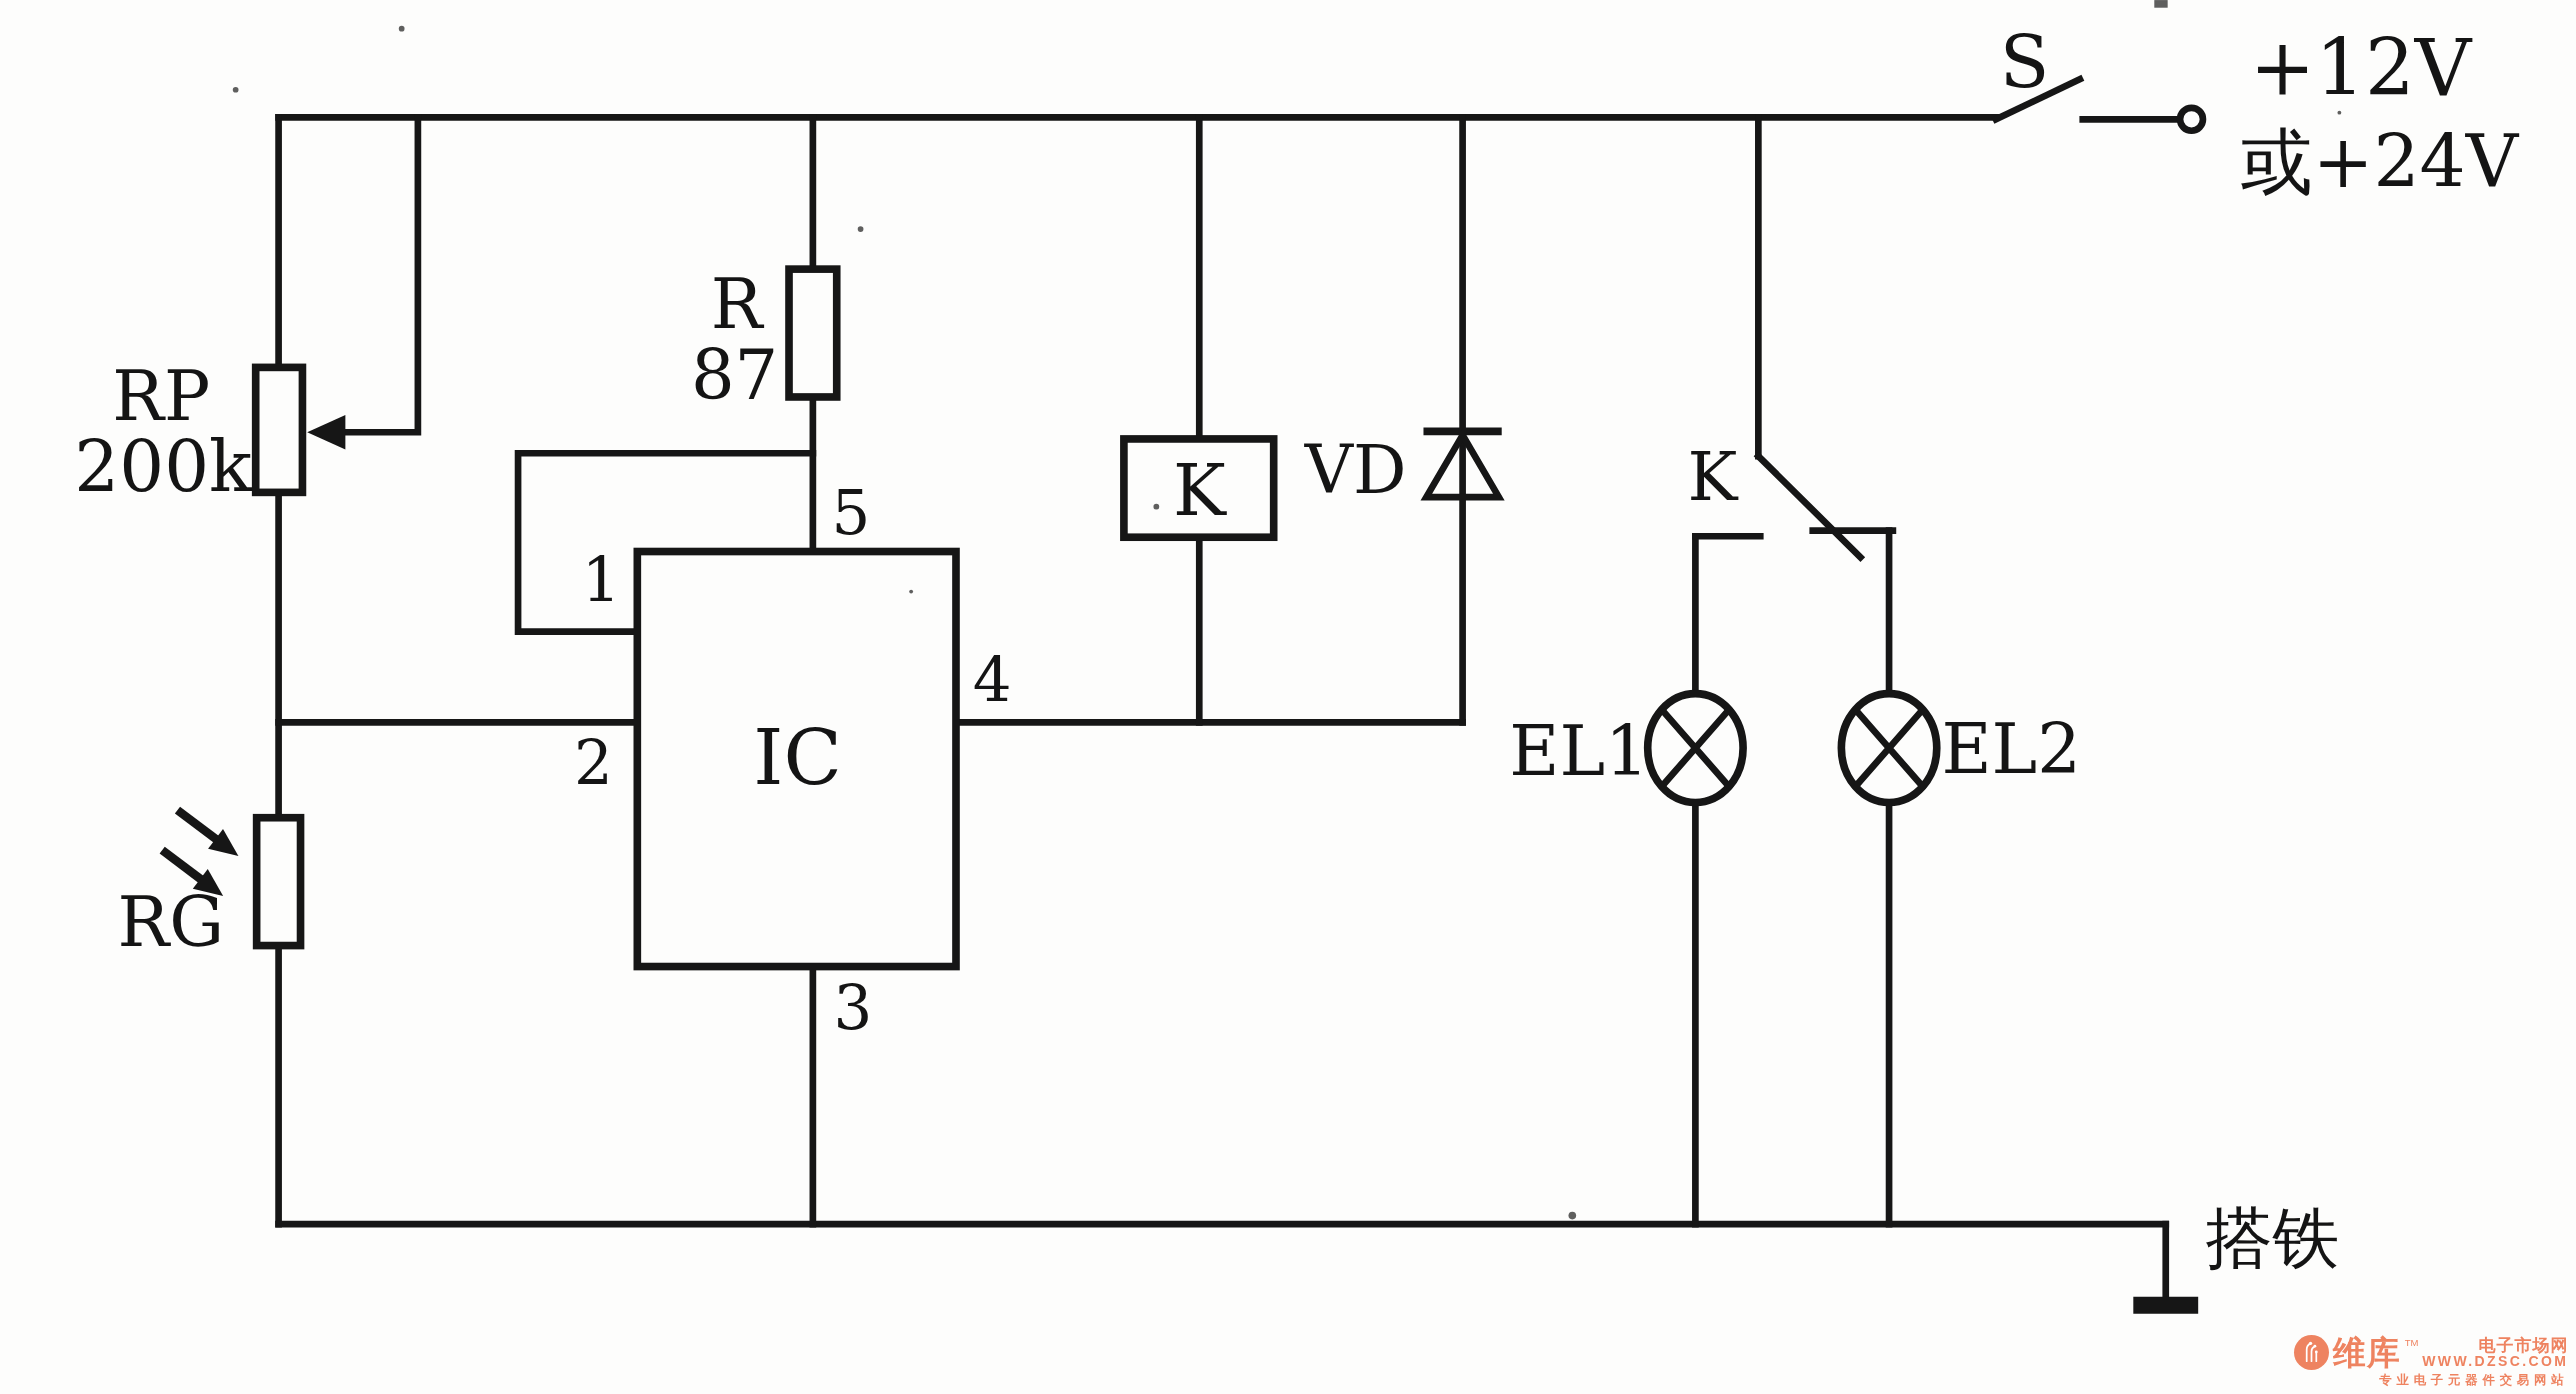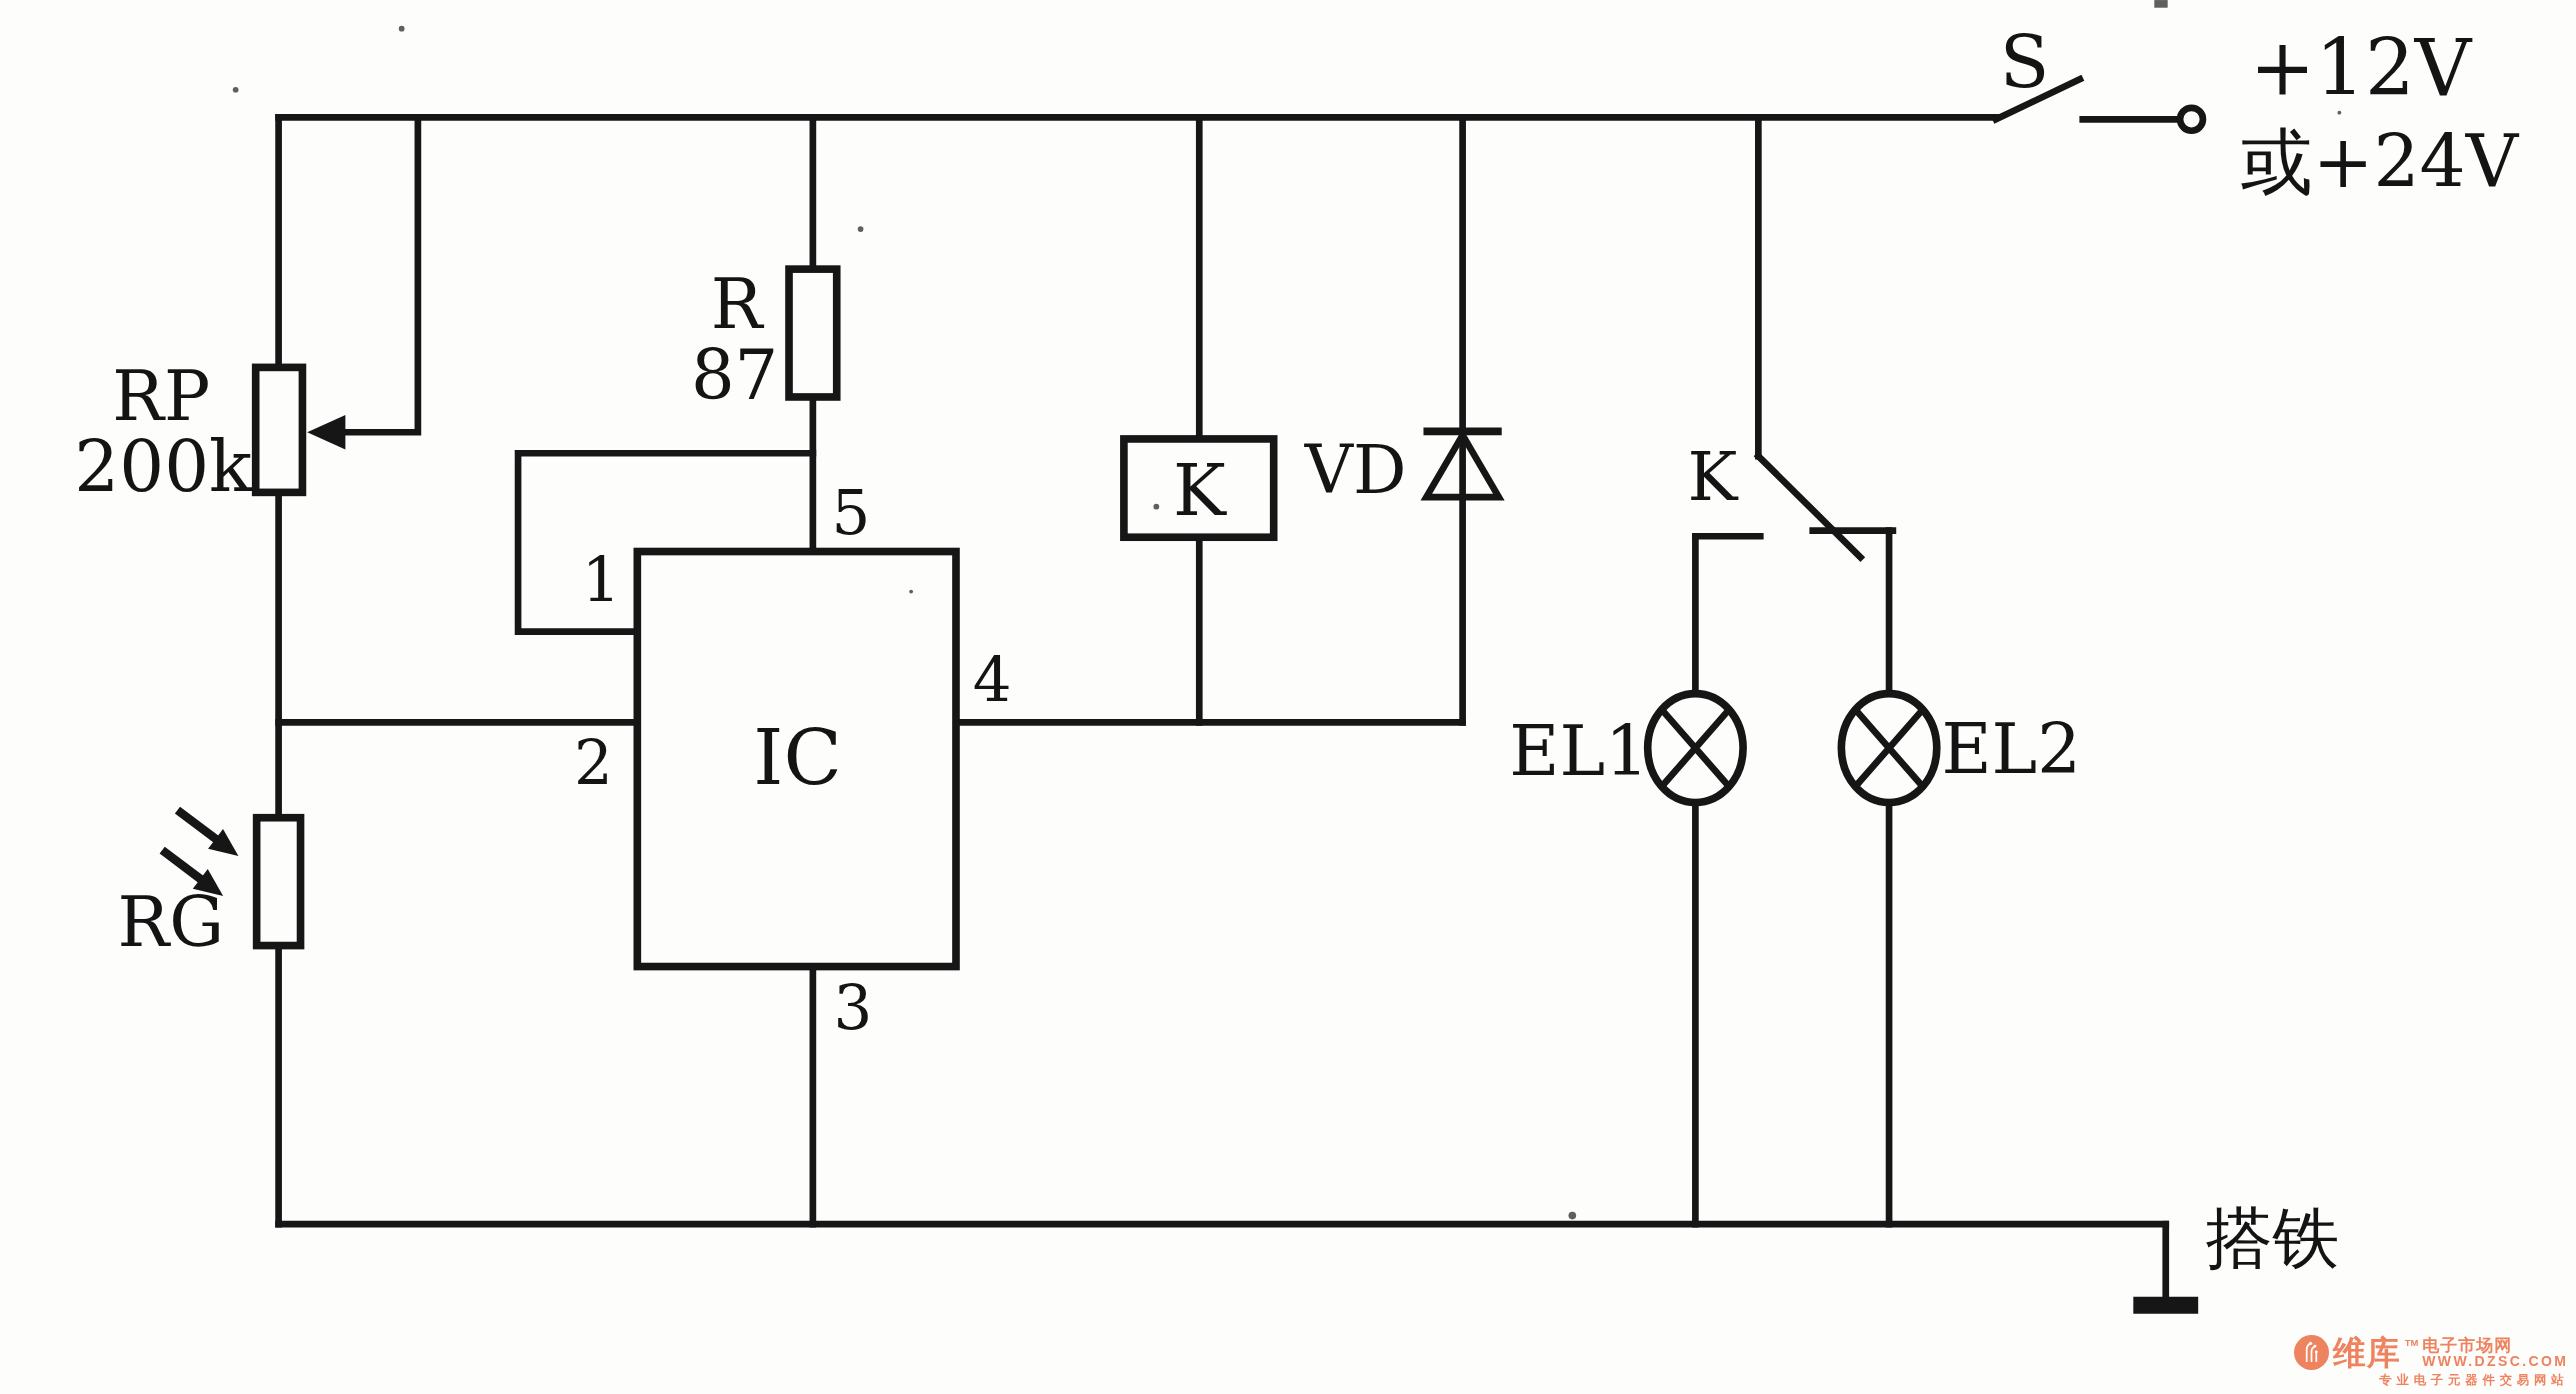--- a/index.html
+++ b/index.html
@@ -28,22 +28,22 @@
     font-family:"Liberation Sans","DejaVu Sans",sans-serif;
     user-select:none;
   }
   .wm-row{display:flex;align-items:center;gap:3.8px;margin-top:19px;}
   .wm-icon{
     width:35px;height:35px;border-radius:50%;
     display:flex;align-items:center;justify-content:center;
     flex:0 0 auto;
   }
   .wm-brand{font-size:33px;font-weight:bold;letter-spacing:1px;line-height:1;}
-  .wm-tm{font-size:9.5px;font-weight:bold;align-self:flex-start;margin-top:1.9px;}
-  .wm-right{display:flex;flex-direction:column;justify-content:center;line-height:1.05;}
+  .wm-tm{font-size:9.5px;font-weight:normal;align-self:flex-start;margin-top:1.9px;}
+  .wm-right{display:flex;flex-direction:column;justify-content:center;line-height:1.05;align-items:flex-end;}
   .wm-suffix{font-size:17px;font-weight:bold;letter-spacing:1px;}
   .wm-url{font-size:14px;font-weight:bold;letter-spacing:2.4px;}
   .wm-tagline{font-size:12.4px;font-weight:bold;letter-spacing:4.8px;margin-top:2px;}
 </style>
 </head>
 <body>
 
 <div class="canvas">
 
   <svg class="schematic" width="2576" height="1395" viewBox="0 0 2700 1462">

